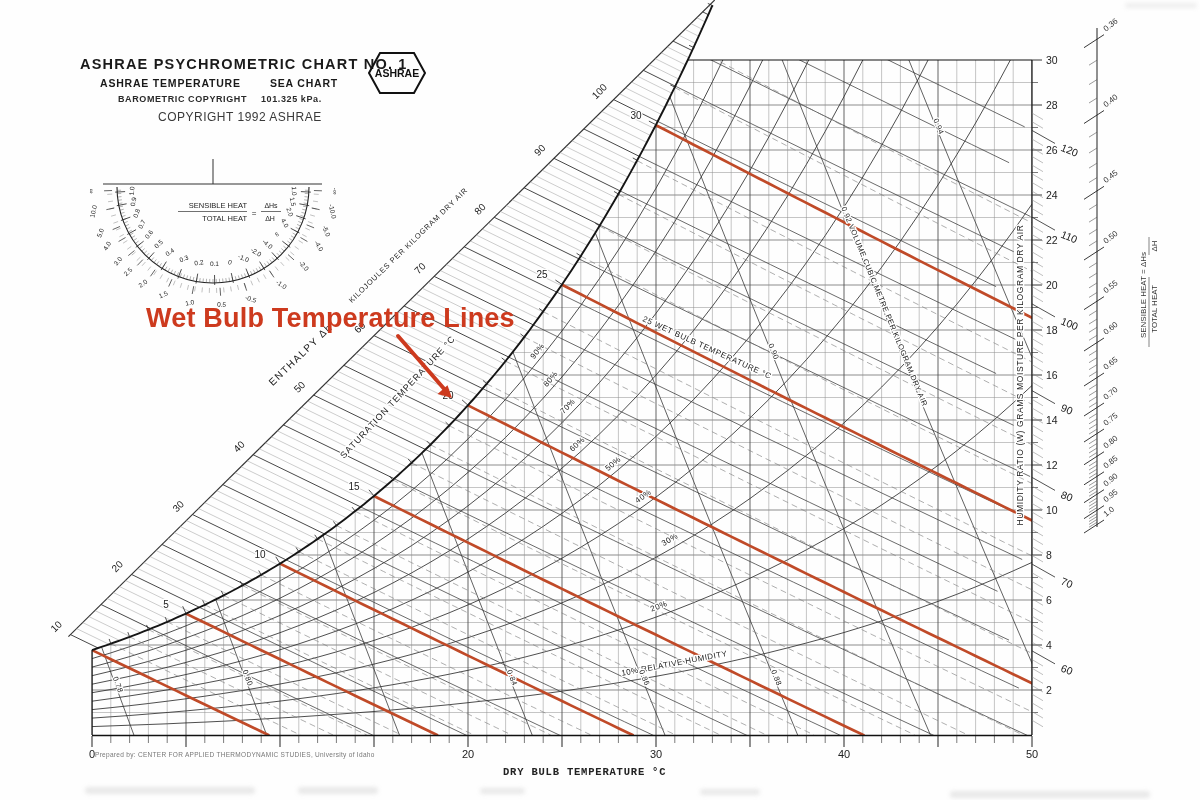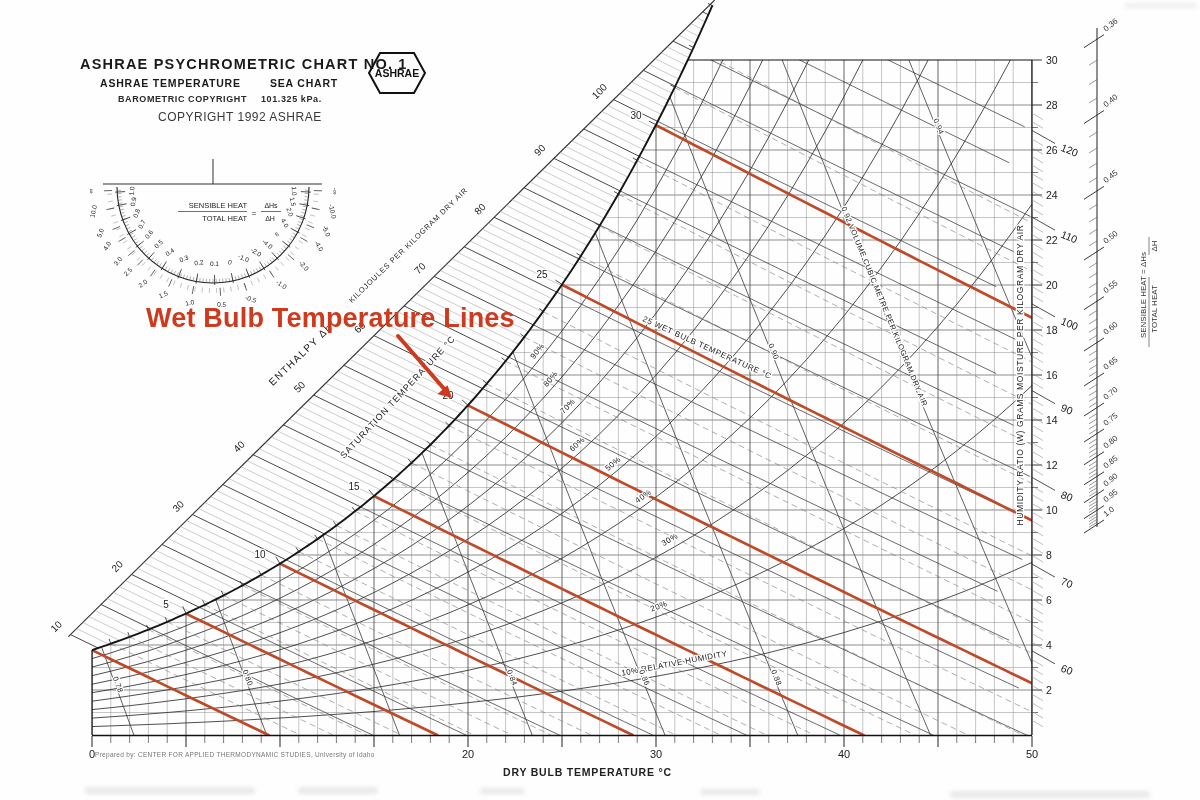--- a/index.html
+++ b/index.html
@@ -9,21 +9,21 @@
   .hl{paint-order:stroke;stroke:#fff;stroke-width:2.6px;stroke-linejoin:round;fill:#222;}
   .title-block{position:absolute;left:80px;top:56px;width:292px;color:#1a1a1a;}
   .tb1{font-size:14.5px;font-weight:bold;letter-spacing:1.2px;white-space:nowrap;}
   .tb2{display:flex;justify-content:space-between;width:238px;margin:5px 0 0 20px;font-size:10.5px;font-weight:bold;letter-spacing:.8px;}
   .tb3{margin:5px 0 0 38px;font-size:9px;letter-spacing:.6px;font-weight:bold;color:#2a2a2a;}
   .tb3 span.v{margin-left:14px;font-weight:bold;margin-top:24px;}
   .tb4{margin:6px 0 0 78px;font-size:12px;letter-spacing:.5px;color:#3a3a3a;}
   .logo{position:absolute;left:367px;top:49px;}
   .annotation{position:absolute;left:146px;top:303px;font-size:27px;font-weight:bold;letter-spacing:.2px;white-space:nowrap;}
   .footer-credit{position:absolute;left:95px;top:751px;font-size:6.5px;color:#777;letter-spacing:.3px;}
-  .xaxis-label{position:absolute;left:503px;top:766px;font-size:10.5px;font-weight:bold;color:#222;letter-spacing:.8px;}
+  .xaxis-label{position:absolute;left:503px;top:766px;font-size:10.5px;font-weight:bold;color:#222;letter-spacing:.8px;font-family:Liberation Mono, monospace;}
   .smudge{position:absolute;background:#c9c9c9;opacity:.4;filter:blur(2px);border-radius:3px;}
 </style>
 </head>
 <body>
 
 <div class="canvas">
 
   <div class="title-block">
     <div class="tb1">ASHRAE PSYCHROMETRIC CHART NO. 1</div>
     <div class="tb2">

